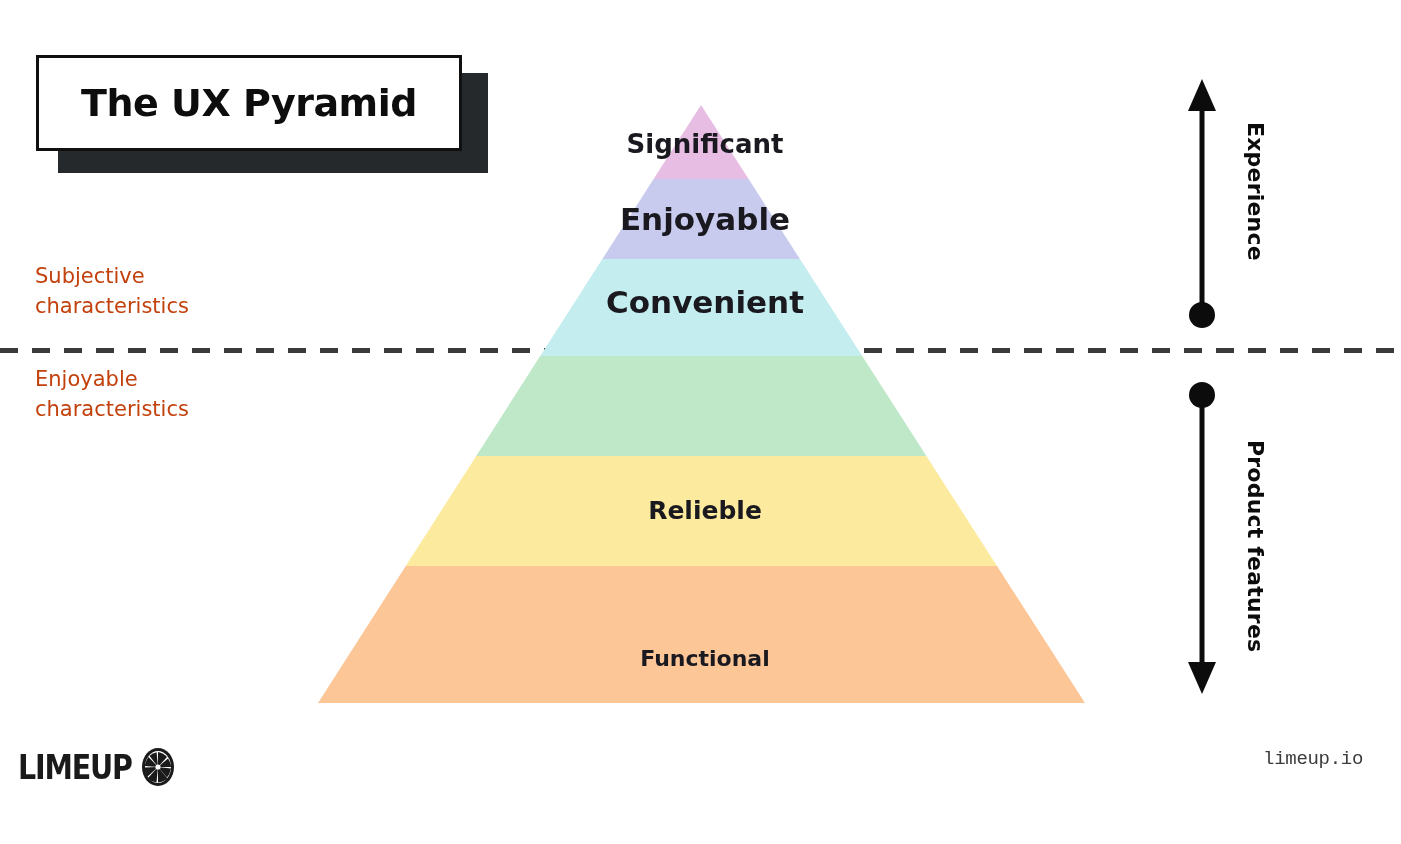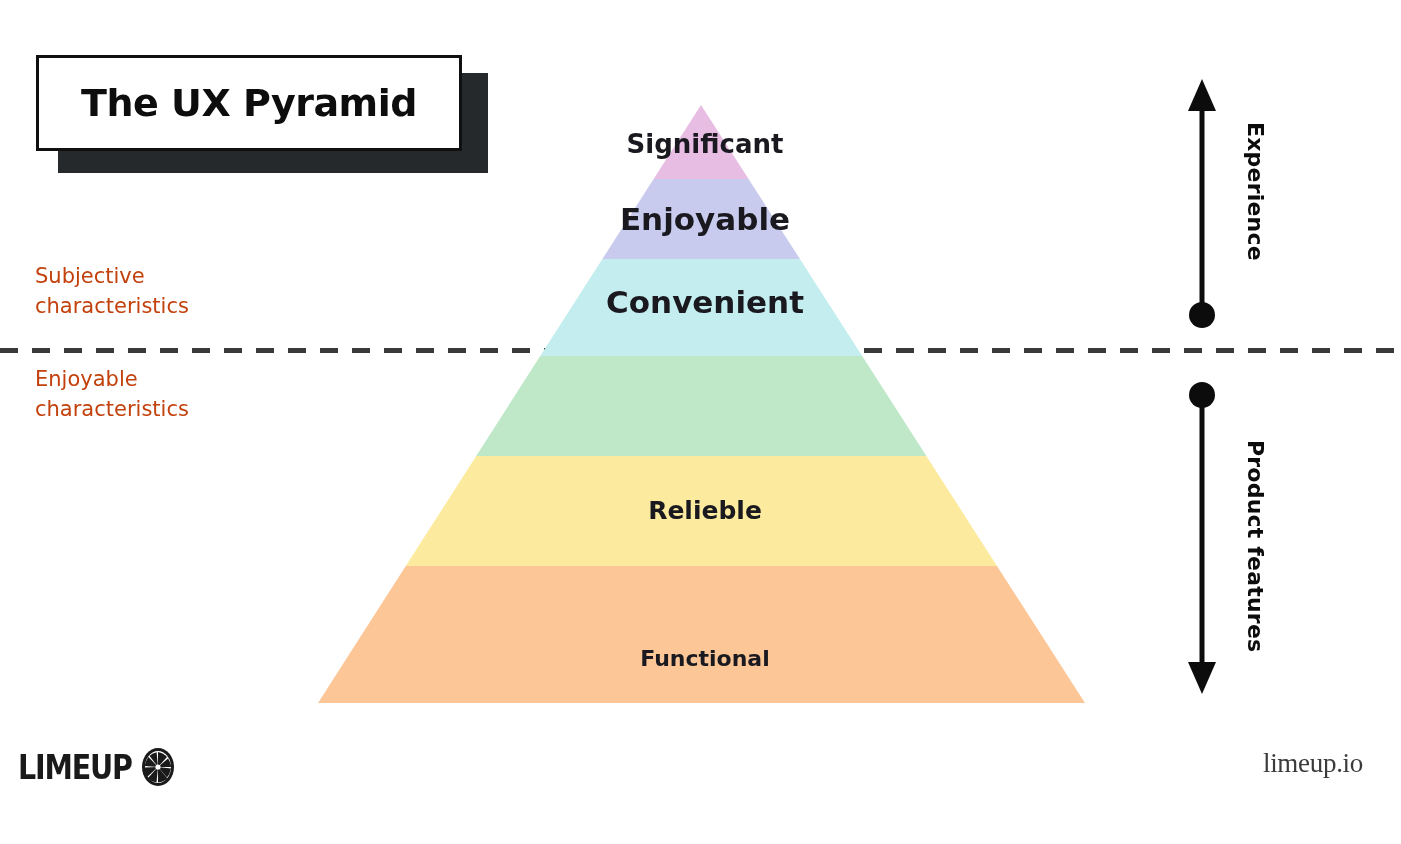--- a/index.html
+++ b/index.html
@@ -140,22 +140,22 @@
     transform: scaleX(0.84);
     transform-origin: left center;
     line-height: 1;
   }
   #logo-mark { display: block; margin-left: -16px; }
 
   #site-url {
     position: absolute;
     right: 38px;
     top: 748px;
-    font-family: Liberation Serif, serif;
-    font-size: 27px;
+    font-family: Liberation Mono, monospace;
+    font-size: 19px;
     color: #3b3b3b;
     letter-spacing: -0.3px;
   }
 </style>
 </head>
 <body>
 
 <div id="canvas">
 
   <div id="title-card-wrap">

